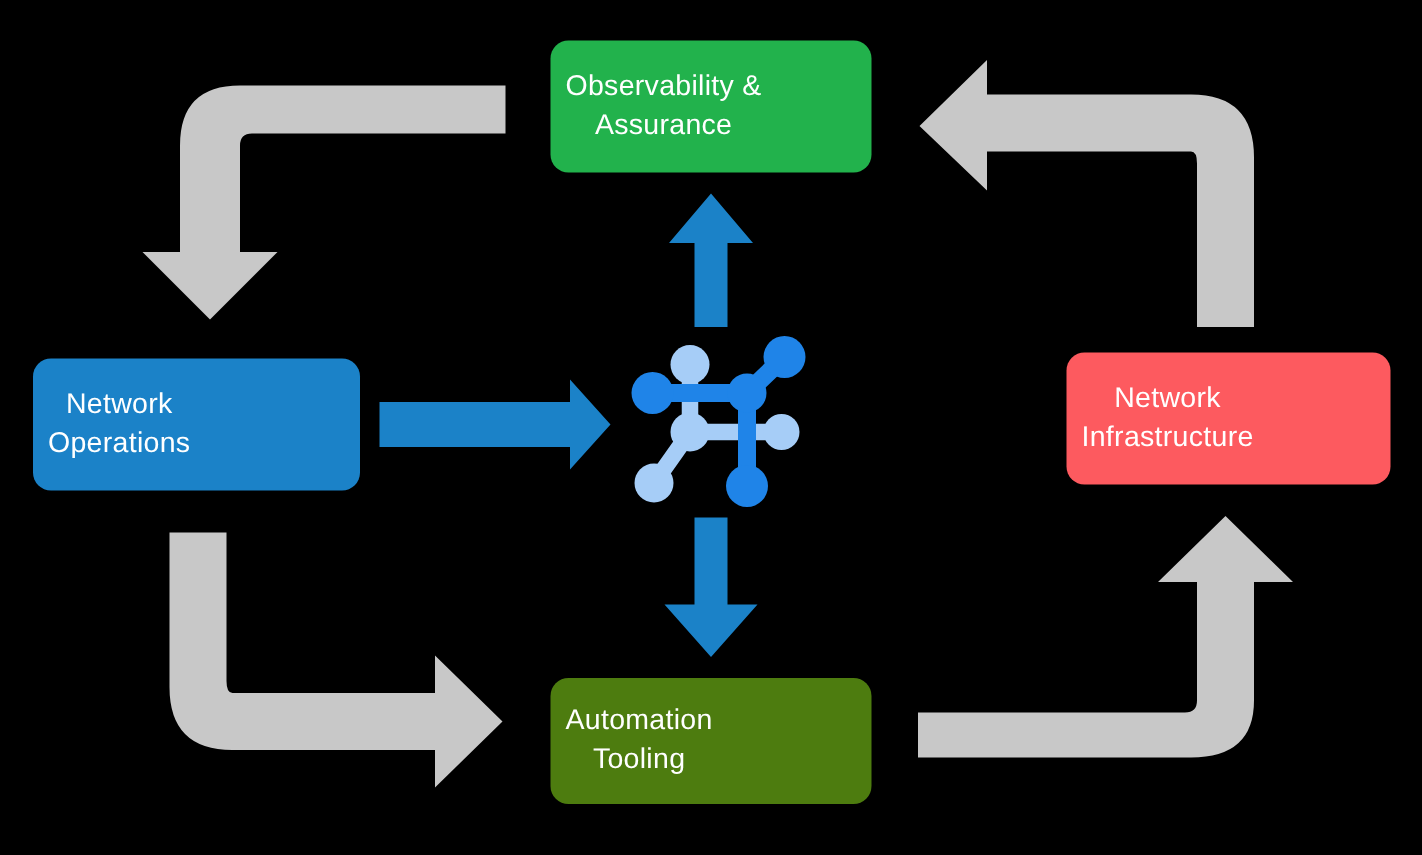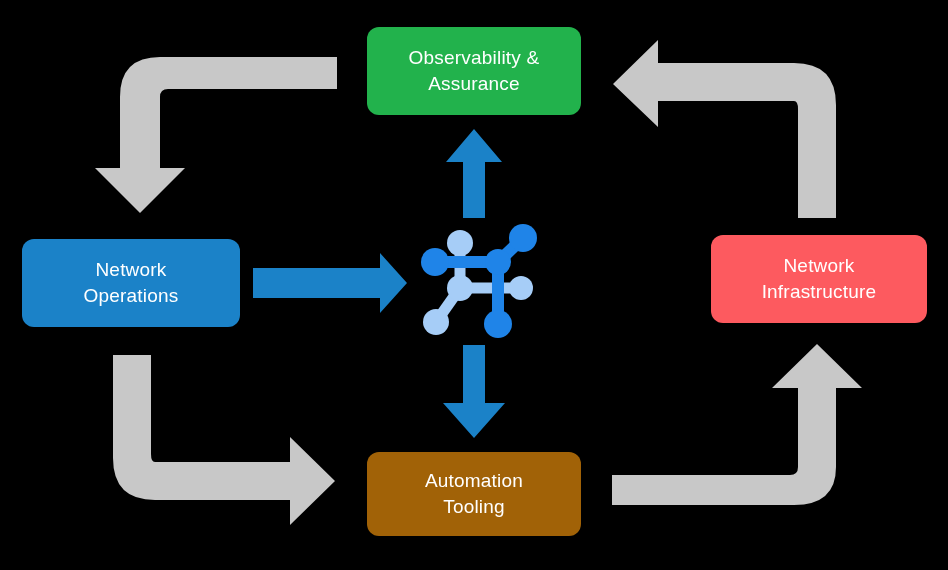--- a/index.html
+++ b/index.html
@@ -14,21 +14,21 @@
     position: relative;
     width: 948px;
     height: 570px;
     background: #000000;
     overflow: hidden;
   }
   .node-box {
     position: absolute;
     display: flex;
     align-items: center;
-    justify-content: center;
+    justify-content: flex-start;
     text-align: center;
     border-radius: 12px;
     color: #ffffff;
     font-size: 19px;
     line-height: 1.35;
     font-weight: 400;
     letter-spacing: 0.2px;
     box-sizing: border-box;
     padding: 6px 10px;
     white-space: pre-line;
@@ -52,21 +52,21 @@
     top: 235px;
     width: 216px;
     height: 88px;
     background: #fd5a5f;
   }
   #box-automation-tooling {
     left: 367px;
     top: 452px;
     width: 214px;
     height: 84px;
-    background: #a16207;
+    background: #4d7c0f;
   }
   #svg-layer {
     position: absolute;
     left: 0;
     top: 0;
     width: 948px;
     height: 570px;
   }
 </style>
 </head>

